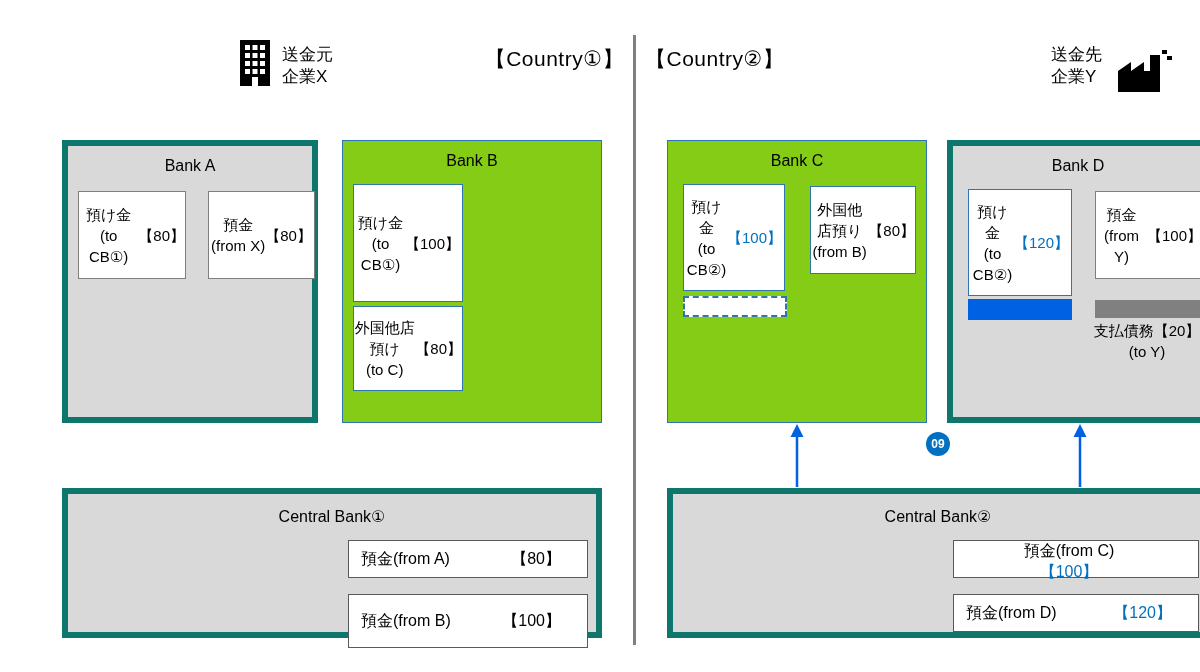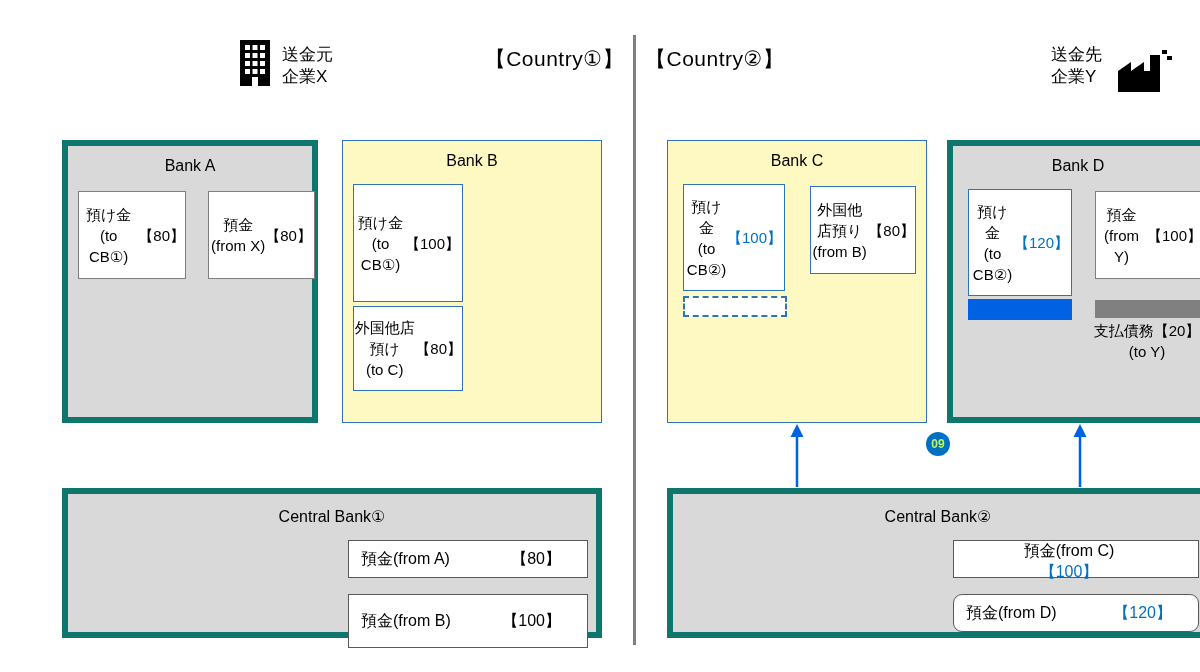--- a/index.html
+++ b/index.html
@@ -8,42 +8,42 @@
   .canvas { position:relative; width:1200px; height:672px; background:#fff; overflow:hidden;margin-left:34px; }
   .abs { position:absolute; }
 
   .company-label { font-size:17px; line-height:22px; white-space:pre-line; }
   .country { font-size:21px; letter-spacing:0.5px; }
 
   .divider { background:#808080; }
 
   .bank { position:absolute; }
   .bank.gray { background:#D9D9D9; border:6px solid #0f766e; }
-  .bank.blue { background:#fef9c3; border:1px solid #2E75B6; }
+  .bank.blue { background:#84cc16; border:1px solid #2E75B6; }
   .bank-title { position:absolute; top:11px; left:0; right:0; text-align:center; font-size:16px; }
 
   .asset { position:absolute; background:#fff; display:flex; flex-direction:row;
            align-items:center; justify-content:center; text-align:center;
            font-size:15px; line-height:21px; }
   .asset.gray-border { border:1px solid #7F7F7F; }
   .asset.blue-border { border:1px solid #2E75B6; }
   .asset.spread { justify-content:space-between; padding:9px 2px; }
   .asset-label { white-space:pre-line; }
   .val-blue { color:#0070C0; }
 
   .dashed-box { position:absolute; background:#fff; border:2px dashed #2E75B6; }
   .bar-blue { position:absolute; background:#0062E3; }
   .bar-gray { position:absolute; background:#808080; }
   .liability { position:absolute; text-align:center; font-size:15px; line-height:21px; white-space:pre-line; }
 
   .cb-row { position:absolute; background:#fff; border:1px solid #595959;
             display:flex; align-items:center; justify-content:space-between;
             font-size:16px; padding:0 26px 0 12px; }
 
-  .badge { width:24px; height:24px; border-radius:50%; background:#0070C0; color:#bef264;
+  .badge { width:24px; height:24px; border-radius:50%; background:#0070C0; color:#ffffff;
            font-size:12px; font-weight:bold; display:flex; align-items:center; justify-content:center; }
 </style>
 </head>
 <body>
 
 <div class="canvas">
 
   <div class="abs" style="left:205px; top:40px;">
     <svg width="32" height="46" viewBox="0 0 32 46">
       <rect x="1" y="0" width="30" height="46" fill="#000"></rect>
@@ -154,21 +154,21 @@
       <span class="cb-value">【100】</span>
     </div>
   </div>
 
   <div class="bank gray" style="left:633px; top:488px; width:542px; height:150px;">
     <div class="bank-title" style="top:13px;">Central Bank②</div>
     <div class="cb-row" style="left:280px; top:46px; width:246px; height:38px;flex-direction:column;">
       <span class="cb-label">預金(from C)</span>
       <span class="cb-value val-blue">【100】</span>
     </div>
-    <div class="cb-row" style="left:280px; top:100px; width:246px; height:38px;border-radius:9px;">
+    <div class="cb-row" style="left:280px; top:100px; width:246px; height:38px;">
       <span class="cb-label">預金(from D)</span>
       <span class="cb-value val-blue">【120】</span>
     </div>
   </div>
 
   <svg class="abs" style="left:755px; top:424px;" width="16" height="63">
     <line x1="8" y1="63" x2="8" y2="11" stroke="#0062E3" stroke-width="2.5"></line>
     <polygon points="8,0 1.5,13 14.5,13" fill="#0062E3"></polygon>
   </svg>
   <svg class="abs" style="left:1038px; top:424px;" width="16" height="63">

